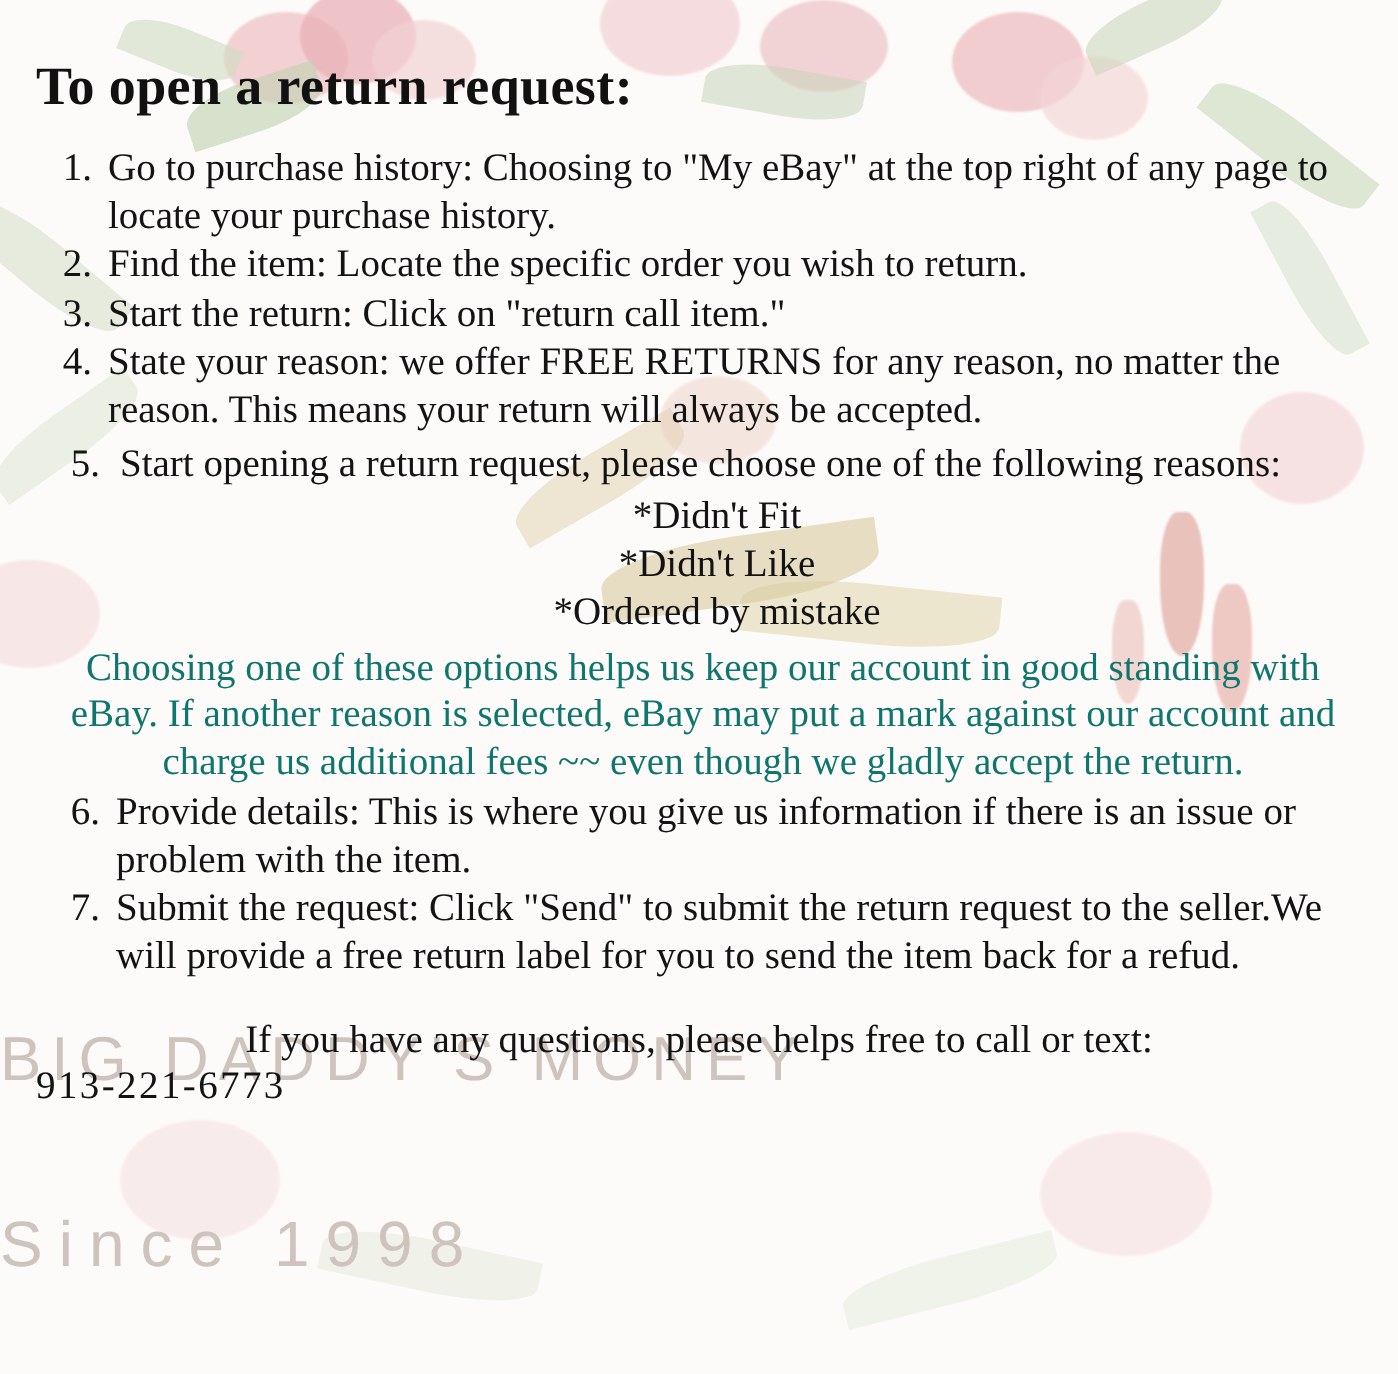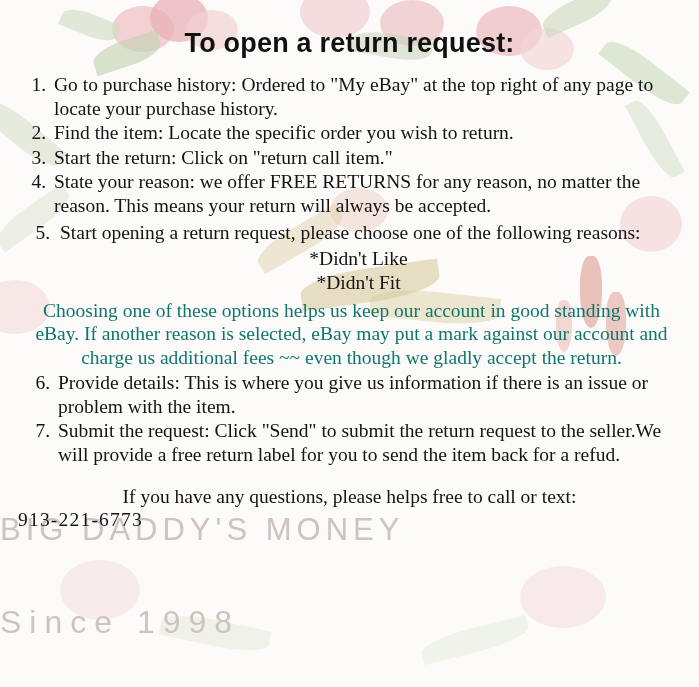--- a/index.html
+++ b/index.html
@@ -60,24 +60,23 @@
 
   
   #content {
     position: relative;
     z-index: 5;
     padding: 0 18px;
   }
   h1#title {
     margin: 0;
     padding-top: 28px;
-    text-align: center;
     font-size: 27px;
     font-weight: bold;
-    font-family: Liberation Sans, sans-serif;
+    font-family: Liberation Serif, serif;
     letter-spacing: 0.2px;
     color: #111;
   }
   ol#steps {
     list-style: none;
     margin: 14px 0 0 0;
     padding: 0;
   }
   ol#steps li {
     position: relative;
@@ -181,43 +180,44 @@
   <div class="watermark" id="wm-main">BIG DADDY'S MONEY</div>
   <div class="watermark" id="wm-since">Since 1998</div>
 
   <div id="content">
 
     <h1 id="title">To open a return request:</h1>
 
     <ol id="steps">
       <li>
         <span class="num">1.</span>
-        <span class="txt">Go to purchase history: Ordered to "My eBay" at the top right of any page to locate your purchase history.</span>
+        <span class="txt">Go to purchase history: Choosing to "My eBay" at the top right of any page to locate your purchase history.</span>
       </li>
       <li>
         <span class="num">2.</span>
         <span class="txt">Find the item: Locate the specific order you wish to return.</span>
       </li>
       <li>
         <span class="num">3.</span>
         <span class="txt">Start the return: Click on "return call item."</span>
       </li>
       <li>
         <span class="num">4.</span>
         <span class="txt">State your reason: we offer FREE RETURNS for any reason, no matter the reason. This means your return will always be accepted.</span>
       </li>
       <li style="padding-left:42px; margin-top:4px;">
         <span class="num" style="width:32px;">5.</span>
         <span class="txt">Start opening a return request, please choose one of the following reasons:</span>
       </li>
     </ol>
 
     <ul class="reasons">
+      <li>*Didn't Fit</li>
       <li>*Didn't Like</li>
-      <li>*Didn't Fit</li>
+      <li>*Ordered by mistake</li>
     </ul>
 
     <p class="para">Choosing one of these options helps us keep our account in good standing with eBay. If another reason is selected, eBay may put a mark against our account and charge us additional fees ~~ even though we gladly accept the return.</p>
 
     <ol id="steps" style="margin-top:2px;">
       <li style="padding-left:40px;">
         <span class="num" style="width:32px;">6.</span>
         <span class="txt">Provide details: This is where you give us information if there is an issue or problem with the item.</span>
       </li>
       <li style="padding-left:40px;">

